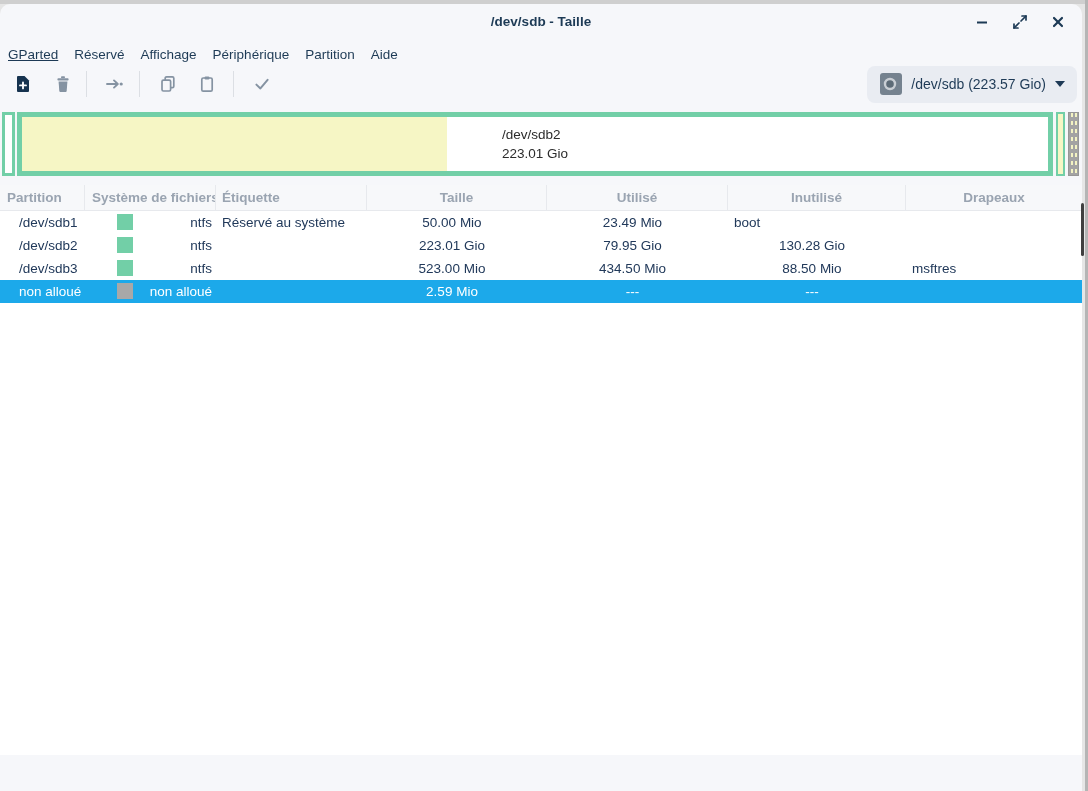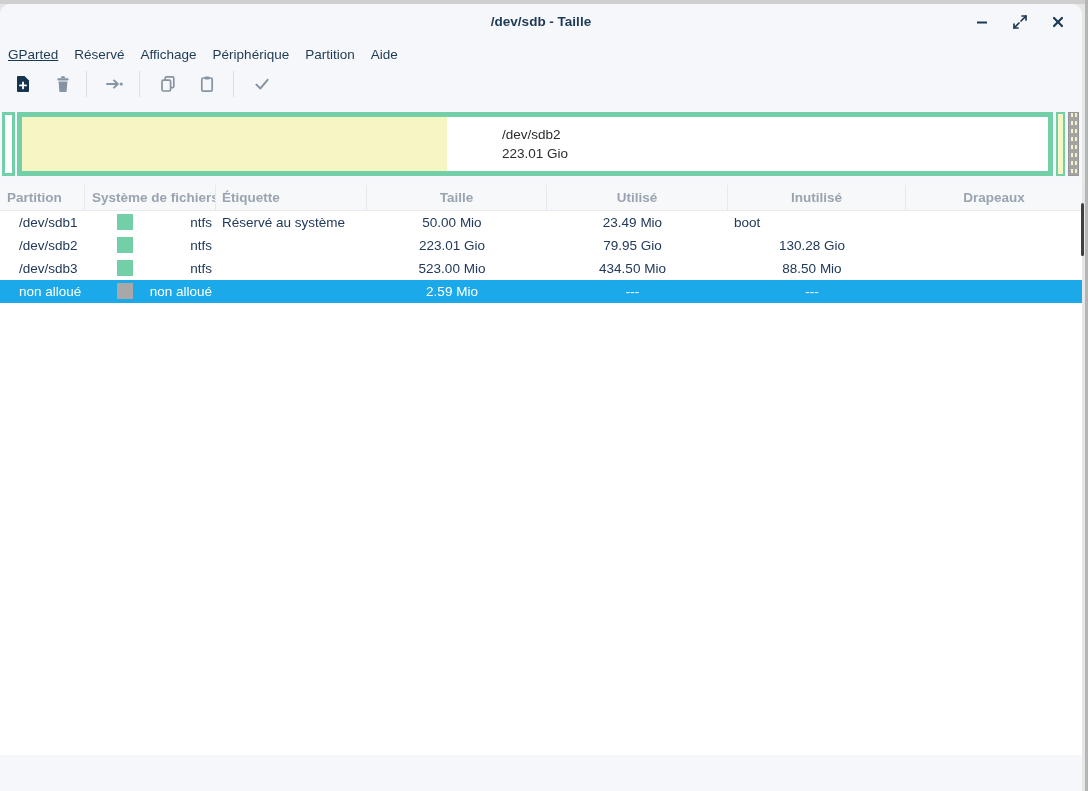--- a/index.html
+++ b/index.html
@@ -174,20 +174,28 @@
         <rect x="6.6" y="1.4" width="4.8" height="3" rx="1" fill="currentColor"></rect>
       </svg>
     </div>
     <div class="tsep m15"></div>
     <div class="tbtn m17 disabled">
       <svg width="18" height="18" viewBox="0 0 18 18" fill="none">
         <path d="M3.4 9.6 L7.4 13.4 L14.6 4.8" stroke="currentColor" stroke-width="2" stroke-linecap="round" stroke-linejoin="round"></path>
       </svg>
     </div>
 
+    <div class="device-selector">
+      <svg width="24" height="24" viewBox="0 0 24 24">
+        <rect x="1" y="1" width="22" height="22" rx="3" fill="#75828f"></rect>
+        <circle cx="11" cy="12" r="5" fill="#5d6b77" stroke="#c9ced4" stroke-width="2.4"></circle>
+      </svg>
+      <span class="device-label">/dev/sdb (223.57 Gio)</span>
+      <span class="caret"></span>
+    </div>
   </div>
 
   <div class="visual-bar">
     <div class="seg seg-sdb1"></div>
     <div class="seg seg-sdb2">
       <div class="used"></div>
       <div class="vb-label">
         <div>/dev/sdb2</div>
         <div>223.01 Gio</div>
       </div>
@@ -235,20 +243,21 @@
   <div class="grid-row trow">
     <div class="cell c-part">/dev/sdb3</div>
     <div class="cell c-fs">
       <span class="fs-swatch" style="background: rgb(114, 207, 167);"></span>
       <span>ntfs</span>
     </div>
     <div class="cell c-label"></div>
     <div class="cell c-num">523.00 Mio</div>
     <div class="cell c-num">434.50 Mio</div>
     <div class="cell c-num">88.50 Mio</div>
+    <div class="cell c-flags">msftres</div>
   </div>
 
   <div class="grid-row trow selected">
     <div class="cell c-part">non alloué</div>
     <div class="cell c-fs">
       <span class="fs-swatch" style="background: rgb(168, 168, 168);"></span>
       <span>non alloué</span>
     </div>
     <div class="cell c-label"></div>
     <div class="cell c-num">2.59 Mio</div>

